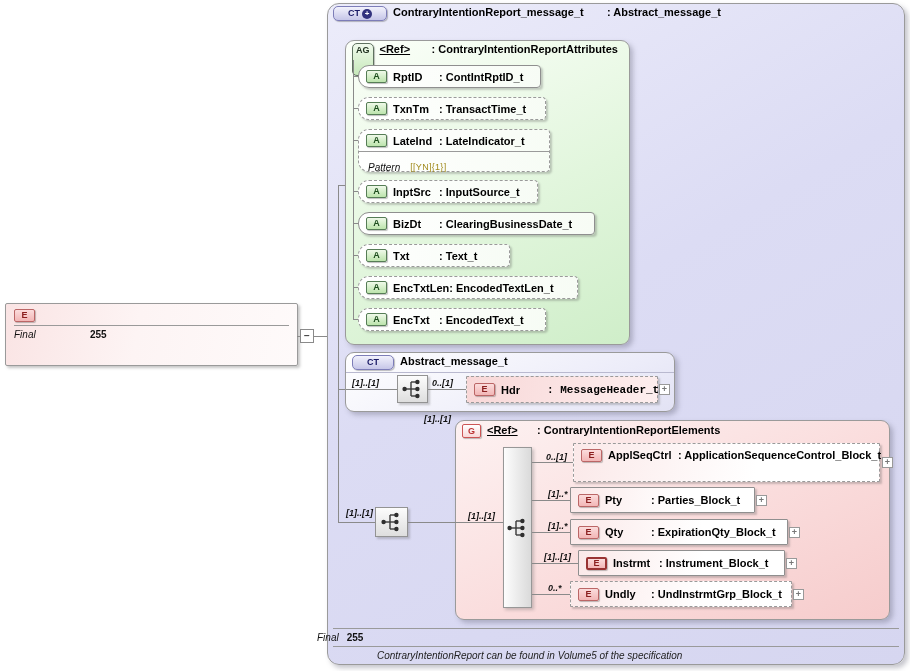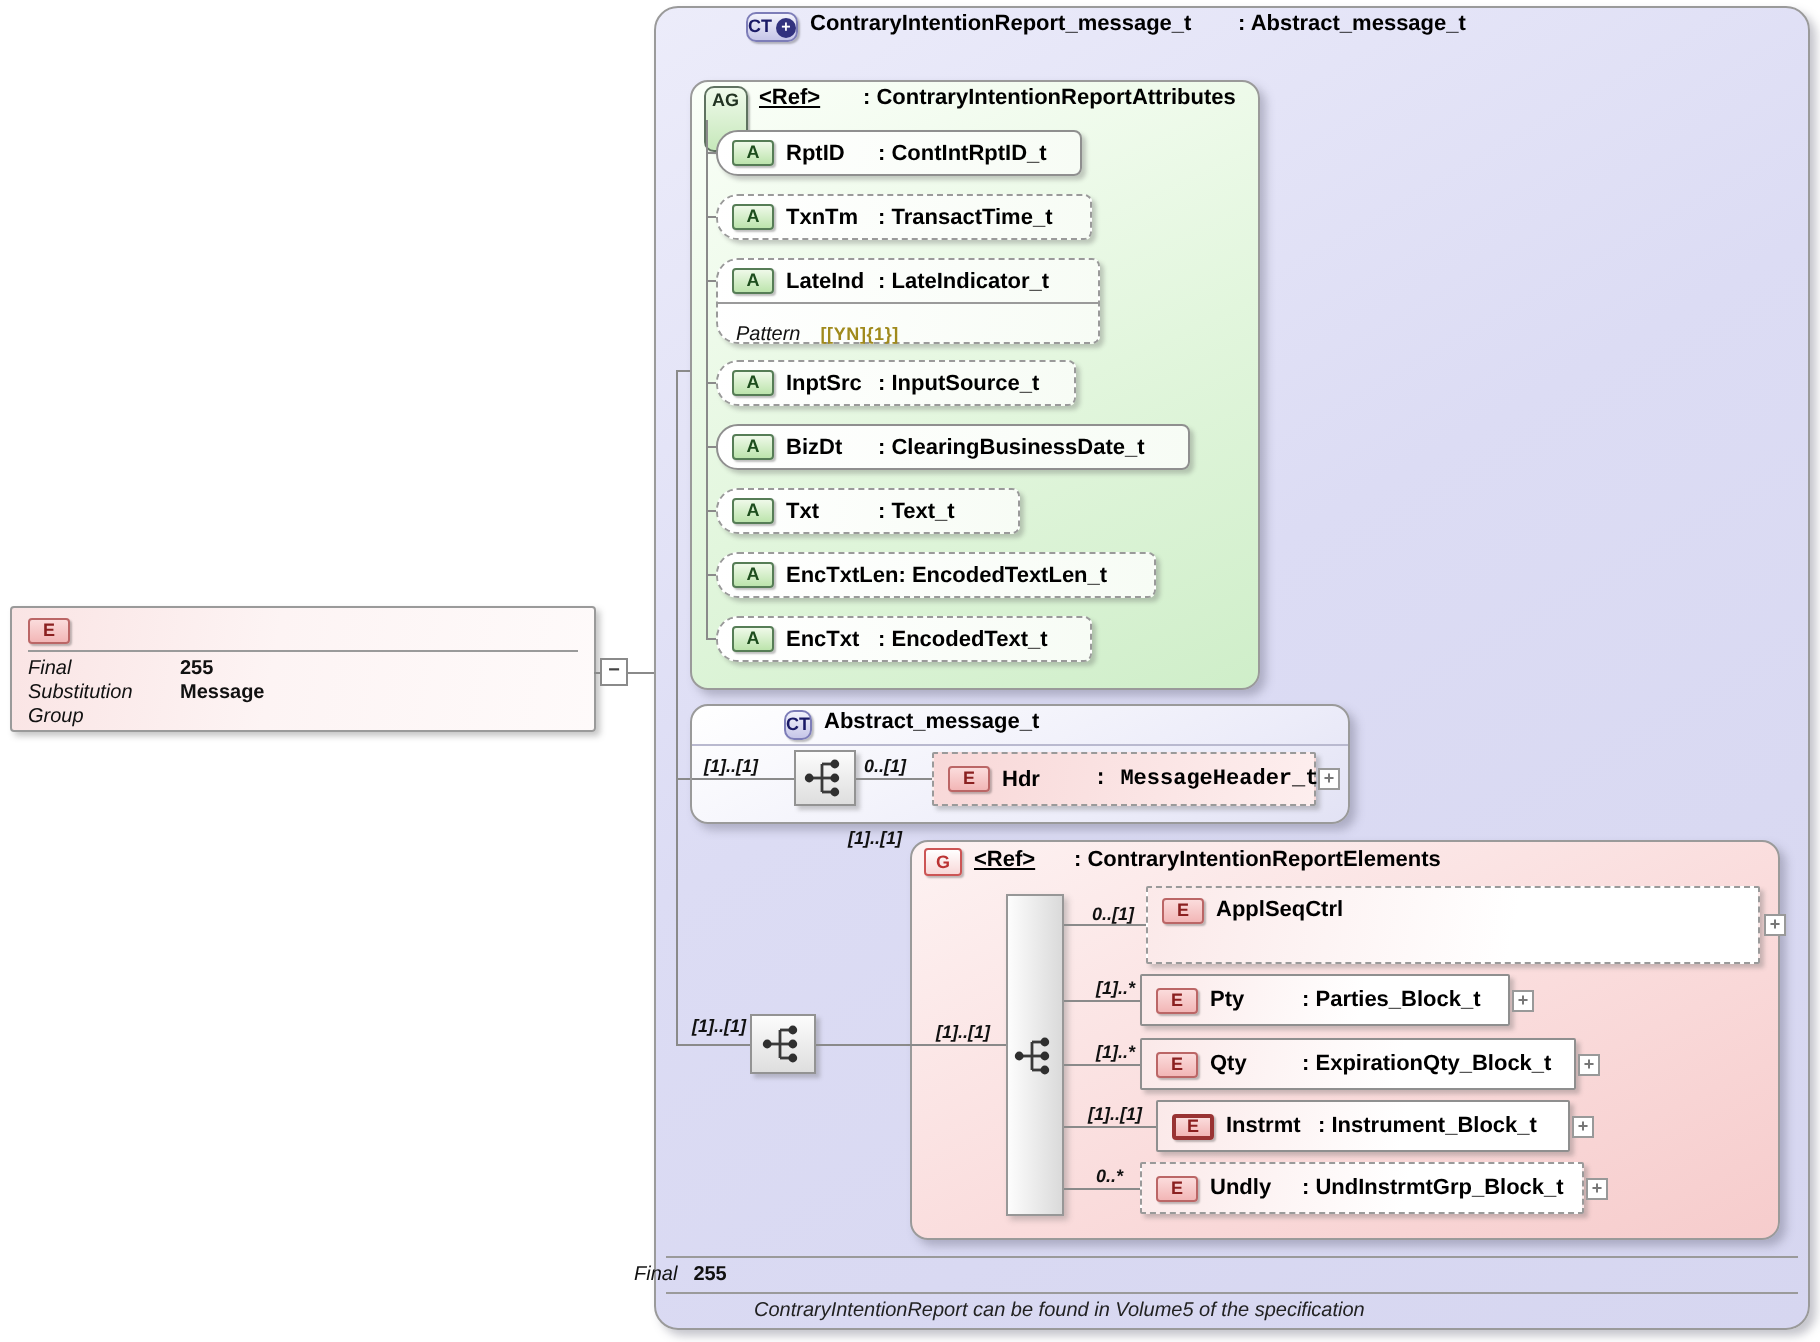--- a/index.html
+++ b/index.html
@@ -16,24 +16,24 @@
   .ct-outer { background:linear-gradient(150deg,#ececfa 0%,#dcdcf4 45%,#d6d6f0 100%); }
   .ag-box   { border-radius:9px; background:linear-gradient(155deg,#fbfff9 0%,#e2f6dd 55%,#cfeec9 100%); }
   .ctb-box  { border-radius:9px; background:linear-gradient(155deg,#ffffff 0%,#ececf9 70%,#e2e2f4 100%); }
   .g-box    { border-radius:9px; background:linear-gradient(155deg,#fdf2f2 0%,#fadcdc 55%,#f6cccc 100%); }
 
   .boxhdr { position:absolute; display:flex; align-items:flex-start; gap:6px;
             font-size:11px; font-weight:bold; color:#000; white-space:nowrap; }
 
   .icon { display:inline-block; text-align:center; flex:none;
           box-shadow:1px 1px 1px rgba(0,0,0,.25); }
-  .i-ct { height:15px; padding:0 0; border:1px solid #7d7db8; border-radius:5px;
+  .i-ct { height:15px; padding:0 14px; border:1px solid #7d7db8; border-radius:5px;
           background:linear-gradient(#f2f2fc,#c6c6e8); color:#1a1a66;
           font:bold 9px/13px "Liberation Sans",sans-serif;
-          display:inline-flex; align-items:center; gap:2px;margin-left:40px; }
+          display:inline-flex; align-items:center; gap:2px; }
   .plus-circle { display:inline-block; width:10px; height:10px; border-radius:50%;
           background:#32327e; color:#fff; font:bold 8px/10px "Liberation Sans",sans-serif;
           text-align:center; box-shadow:none; }
   .i-ag { height:33px; padding:0 3px; border:1px solid #5f7260; border-radius:5px;
           background:linear-gradient(#f0faec,#c6e8ba); color:#223322;
           font:bold 9px/13px "Liberation Sans",sans-serif; }
   .i-a  { width:21px; height:13px; border:1px solid #567d56; border-radius:2px;
           background:linear-gradient(#eff9e9,#bce4ac); color:#1d4d1d;
           font:bold 9px/11px "Liberation Sans",sans-serif; }
   .i-e  { width:21px; height:13px; border:1px solid #bb6666; border-radius:2px;
@@ -48,21 +48,21 @@
           border:1px solid #8f8f8f; border-radius:11px 4px 4px 11px;
           background:linear-gradient(100deg,#ffffff,#f7fcf5);
           box-shadow:2px 2px 2px rgba(90,90,90,.3);
           font-size:11px; font-weight:bold; color:#000; white-space:nowrap; }
   .pill.dashed { border:1px dashed #9a9a9a; }
   .pill.multi { display:block; padding:0; }
   .pill.multi .prow { display:flex; align-items:center; gap:6px; padding-left:7px; height:21px; }
   .facet { display:flex; align-items:center; gap:10px; border-top:1px solid #9a9a9a;
            padding:2px 0 0 9px; height:29px; }
   .facet-label { font-size:10px; font-style:italic; font-weight:normal; color:#111; }
-  .facet-value { font-size:9px; font-weight:bold; color:#a08a1c; letter-spacing:.3px; }
+  .facet-value { font-size:9px; font-weight:normal; color:#a08a1c; letter-spacing:.3px; }
 
   .erow { position:absolute; display:flex; align-items:center; gap:6px; padding-left:7px;
           border:1px solid #8f8f8f; border-radius:1px;
           background:linear-gradient(100deg,#fbe9e9,#ffffff 60%);
           box-shadow:2px 2px 2px rgba(90,90,90,.3);
           font-size:11px; font-weight:bold; color:#000; white-space:nowrap; }
   .erow.dashed { border:1px dashed #9a9a9a; }
   .erow.pink { background:linear-gradient(100deg,#f8d8d8,#fdeeee); }
 
   .nm { display:inline-block; min-width:46px; }
@@ -104,24 +104,20 @@
 <div id="canvas">
 
   <div class="src-box" style="left:5px; top:303px; width:293px; height:63px;">
     <div class="src-hdr">
       <span class="icon i-e">E</span>
     </div>
     <div class="src-sep"></div>
     <div class="prop-row">
       <span class="prop-label">Final</span>
       <span class="prop-value">255</span>
-    </div>
-    <div class="prop-row">
-      <span class="prop-label">Substitution Group</span>
-      <span class="prop-value">Message</span>
     </div>
   </div>
 
   <div class="hl" style="left:297px; top:336px; width:41px;"></div>
   <div class="clps" style="left:300px; top:329px;">−</div>
 
   <div class="bigbox ct-outer" style="left:327px; top:3px; width:578px; height:662px;"></div>
 
   <div class="boxhdr" style="left:333px; top:6px;">
     <span class="icon i-ct">
@@ -277,20 +273,21 @@
       <circle cx="15.4" cy="17" r="2.2" fill="#2f2f2f"></circle>
     </svg>
   </div>
 
   <div class="hl" style="left:532px; top:462px; width:41px;"></div>
   <div class="card" style="left:546px; top:452px;">0..[1]</div>
   <div class="erow dashed" style="left:573px; top:443px; width:307px; height:39px; align-items:flex-start; padding-top:4px;">
     <span class="icon i-e" style="margin-top:1px;">E</span>
     <span style="display:flex; line-height:14px;">
       <span>ApplSeqCtrl</span>
+      <span class="type wrap-type">ApplicationSequenceControl_Block_t</span>
     </span>
   </div>
   <div class="expd" style="left:882px; top:457px;">+</div>
 
   <div class="hl" style="left:532px; top:500px; width:38px;"></div>
   <div class="card" style="left:548px; top:489px;">[1]..*</div>
   <div class="erow" style="left:570px; top:487px; width:185px; height:26px;">
     <span class="icon i-e">E</span>
     <span class="nm">Pty</span>
     <span class="type" style="margin-left:-6px;">Parties_Block_t</span>

